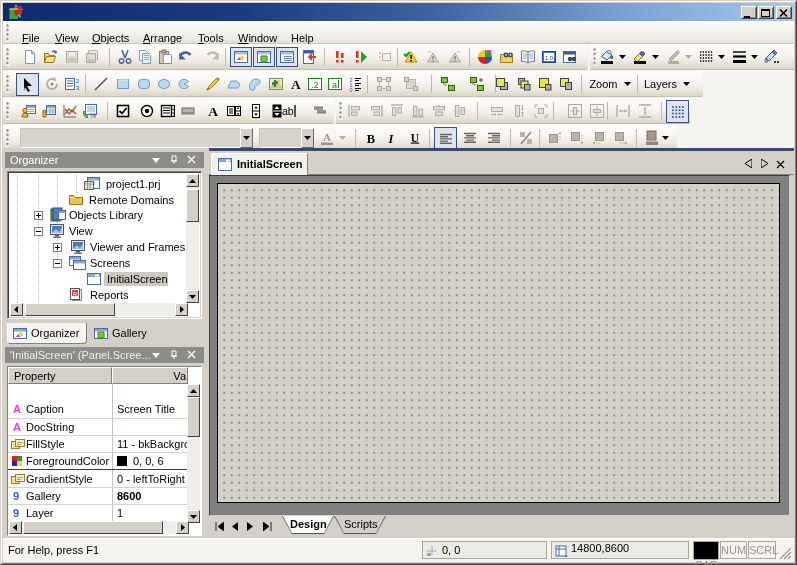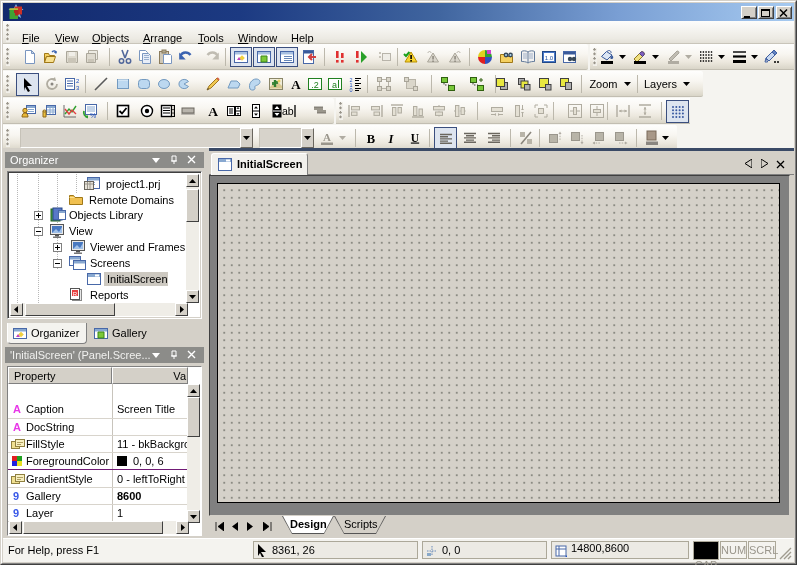--- a/index.html
+++ b/index.html
@@ -1170,26 +1170,20 @@
     <div class="abs" style="left:74px;top:0px;width:50px;height:17px;background:#fff;clip-path:polygon(0 0,100% 0,calc(100% - 9px) 100%,9px 100%)"></div>
     <span class="abs" style="left:81px;top:2px;font-weight:bold;color:#000">Design</span>
     <div class="abs" style="left:125px;top:0px;width:52px;height:18px;background:#555;clip-path:polygon(0 0,100% 0,calc(100% - 10px) 100%,10px 100%)"></div>
     <div class="abs" style="left:126px;top:0px;width:50px;height:17px;background:#d4d0c8;clip-path:polygon(0 0,100% 0,calc(100% - 9px) 100%,9px 100%)"></div>
     <span class="abs" style="left:135px;top:2px;color:#000">Scripts</span>
   </div>
  </div>
 </div>
 <div id="status" class="abs">
   <div class="abs" style="left:5px;top:5px;color:#000">For Help, press F1</div>
-  <div class="abs" style="left:250px;top:2px;width:165px;height:18px;background:#eceae4;border:1px solid #aca899">
-    <svg class="abs" style="left:3px;top:2px" width="11" height="13">
-        <path d="M1 0l8 8H4l3 4.6-1.8 1L3 9l-2 3z" fill="#000"></path>
-      </svg>
-    <span class="abs" style="left:18px;top:2px;color:#000">8361, 26</span>
-  </div>
   <div class="abs" style="left:419px;top:2px;width:125px;height:18px;background:#eceae4;border:1px solid #aca899">
     <svg class="abs" style="left:3px;top:3px" width="12" height="12">
         <path d="M6 1v10M1 6h10" stroke="#6a8ab8" stroke-dasharray="1.5 1"></path>
         <rect x="1" y="8" width="4" height="3" fill="#88a8c8"></rect>
       </svg>
     <span class="abs" style="left:19px;top:2px;color:#000">0, 0</span>
   </div>
   <div class="abs" style="left:548px;top:2px;width:138px;height:18px;background:#eceae4;border:1px solid #aca899">
     <svg class="abs" style="left:3px;top:3px" width="12" height="12">
         <rect x="1" y="1" width="10" height="10" fill="#fff" stroke="#4868a8"></rect>

